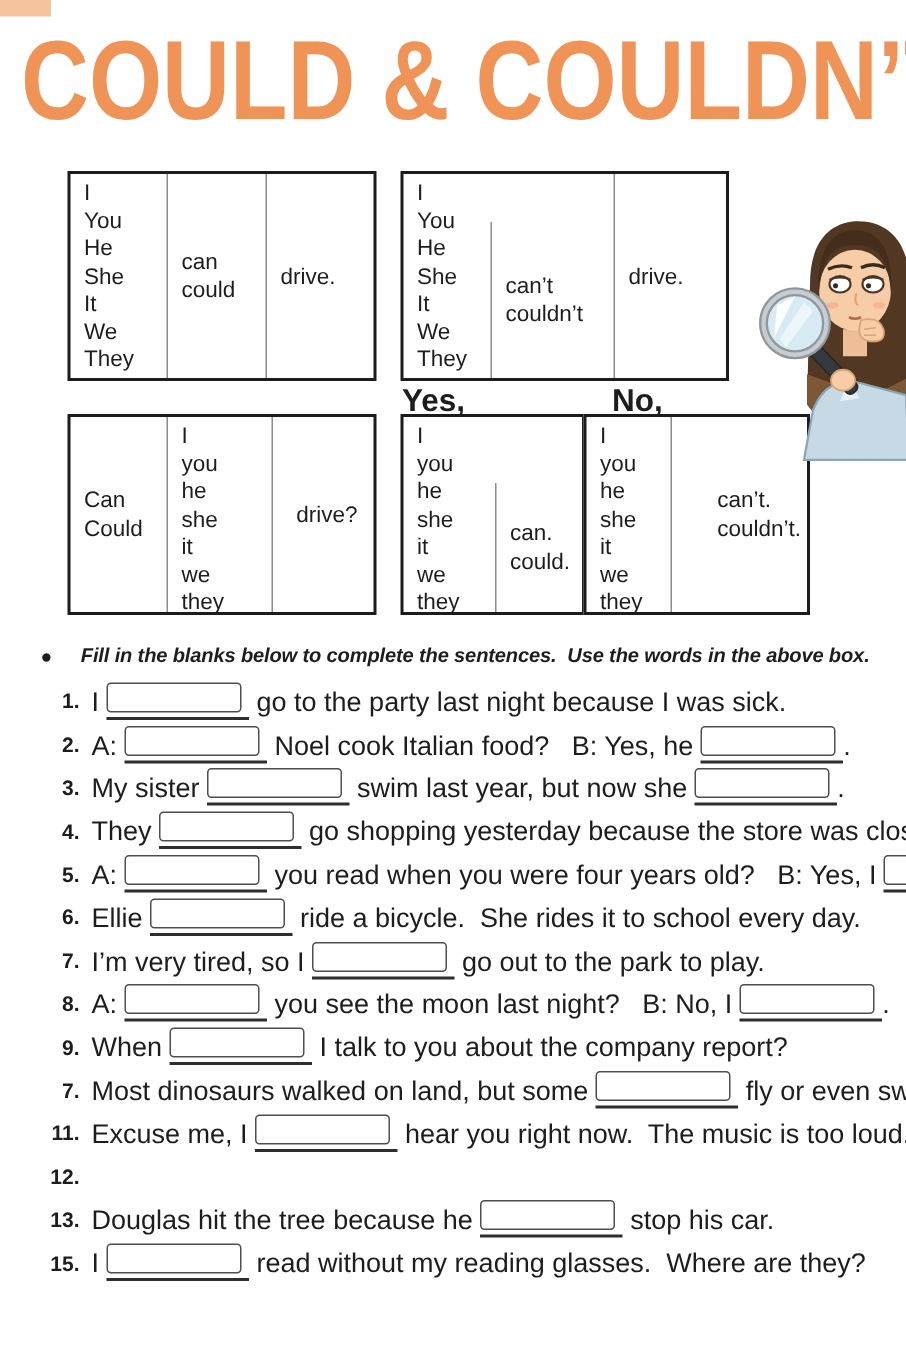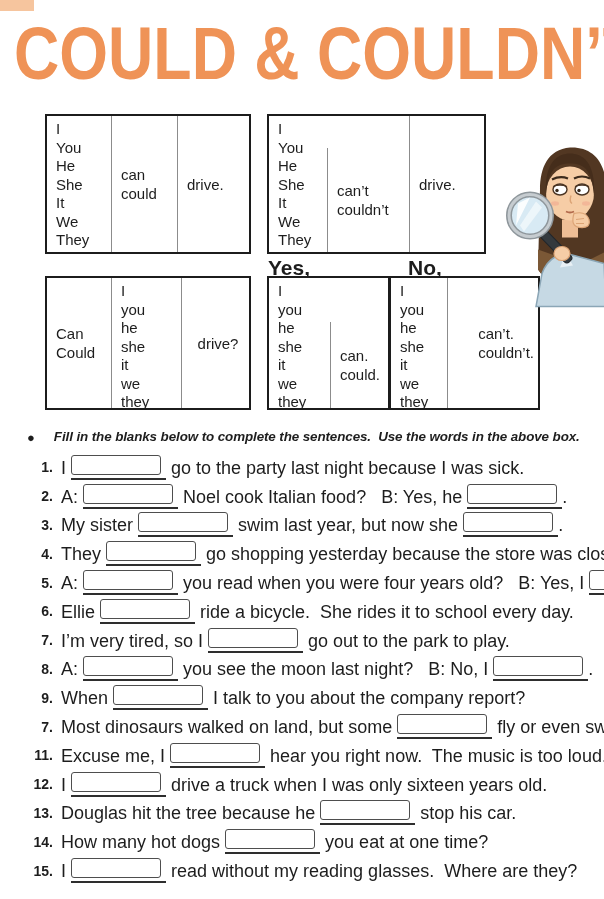--- a/index.html
+++ b/index.html
@@ -236,29 +236,24 @@
       <div class="sentence-row">
         <span class="s-num">7.</span>
         <span class="s-text">Most dinosaurs walked on land, but some <span class="blank"><span class="box"></span></span> fly or even swim.</span>
       </div>
       <div class="sentence-row">
         <span class="s-num">11.</span>
         <span class="s-text">Excuse me, I <span class="blank"><span class="box"></span></span> hear you right now.  The music is too loud.</span>
       </div>
       <div class="sentence-row">
         <span class="s-num">12.</span>
-        <span class="s-text">I <span class="blank"><span class="box"></span></span> drive a truck when I was only sixteen years old.</span>
       </div>
       <div class="sentence-row">
         <span class="s-num">13.</span>
         <span class="s-text">Douglas hit the tree because he <span class="blank"><span class="box"></span></span> stop his car.</span>
-      </div>
-      <div class="sentence-row">
-        <span class="s-num">14.</span>
-        <span class="s-text">How many hot dogs <span class="blank"><span class="box"></span></span> you eat at one time?</span>
       </div>
       <div class="sentence-row">
         <span class="s-num">15.</span>
         <span class="s-text">I <span class="blank"><span class="box"></span></span> read without my reading glasses.  Where are they?</span>
       </div>
     </div>
 
   <svg class="character" viewBox="0 0 116 165" aria-hidden="true">
 
     <path d="M74,6 C52,8 44,26 44,48 L42,128 C50,140 62,144 70,140 L70,150 C84,156 104,152 113,144 L110,46 C110,20 96,5 74,6 Z" fill="#523722"></path>

